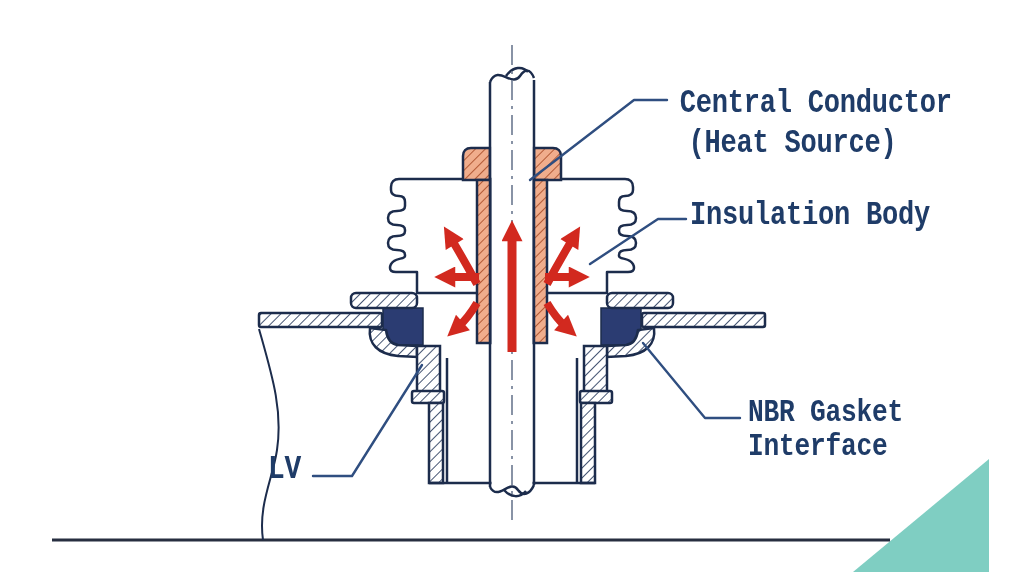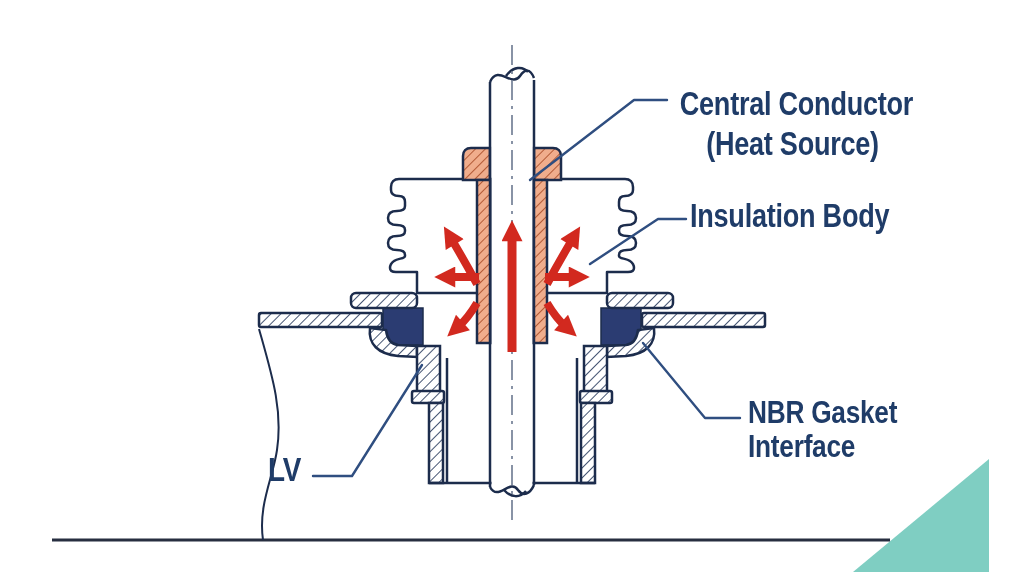--- a/index.html
+++ b/index.html
@@ -1,17 +1,17 @@
 <!DOCTYPE html>
 <html><head>
 <meta charset="utf-8">
 <style>
   html,body{margin:0;padding:0;background:#fff;}
   .stage{position:relative;width:989px;height:572px;background:#fff;overflow:hidden;
-         font-family:Liberation Sans, sans-serif;}
+         font-family:Liberation Mono, monospace;}
   svg{position:absolute;left:0;top:0;}
   .label{position:absolute;color:#1F3C68;font-weight:bold;letter-spacing:-0.3px;
          transform:scaleX(0.82);white-space:nowrap;line-height:1.04;}
   .lbl-center{text-align:center;transform-origin:center top;}
   .lbl-left{text-align:left;transform-origin:left top;}
   .lbl-cc{left:655px;top:84px;width:275px;font-size:33px;line-height:1.22;}
   .lbl-ib{left:690px;top:199px;font-size:33px;}
   .lbl-nbr{left:748px;top:396px;font-size:32px;line-height:1.05;}
   .lbl-lv{left:268px;top:452px;font-size:34px;}
 </style>

